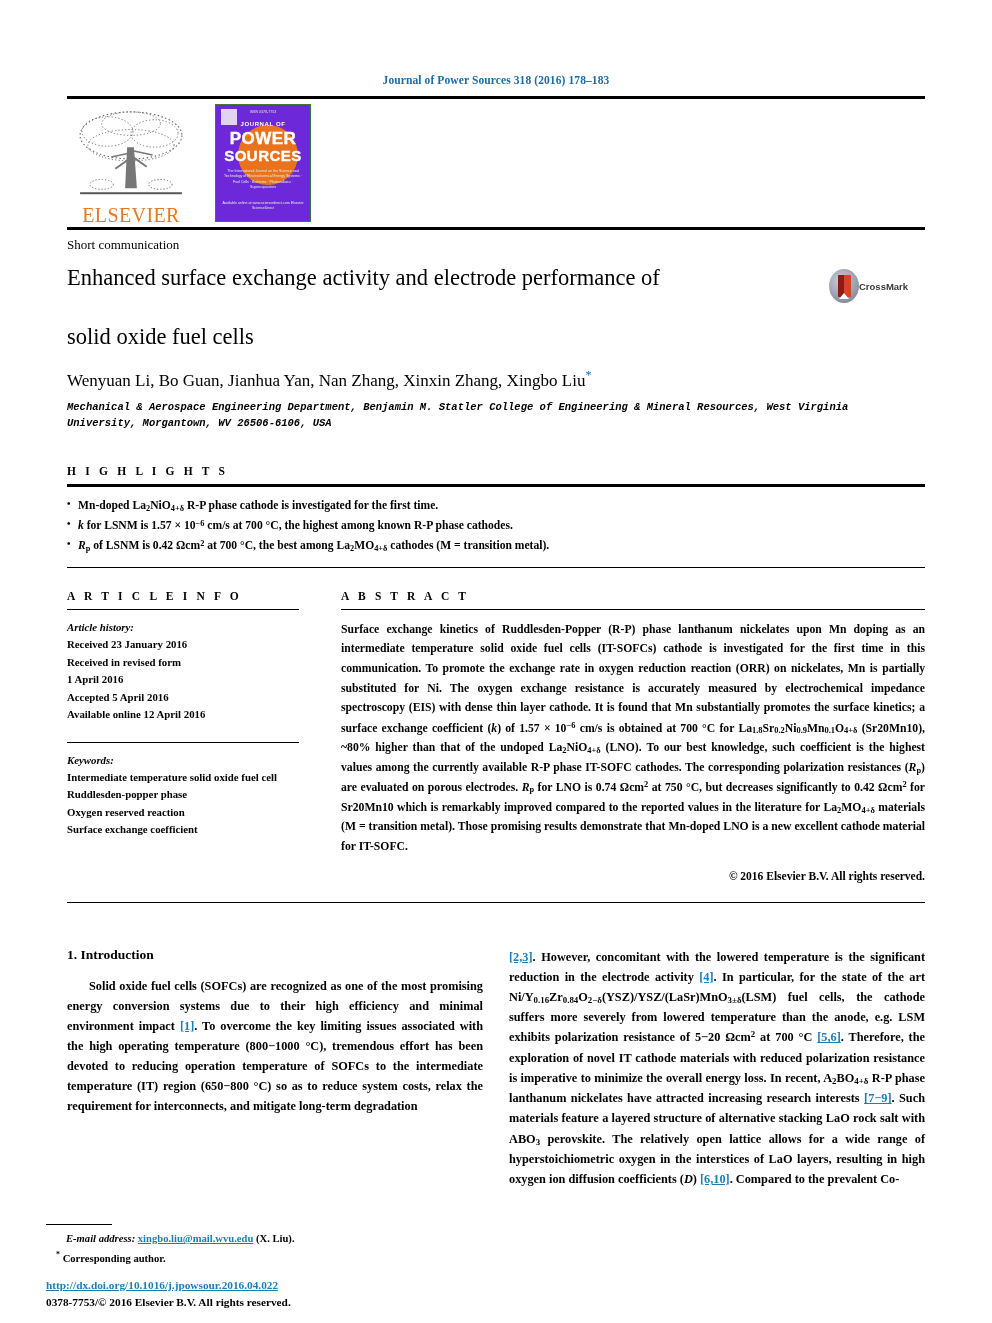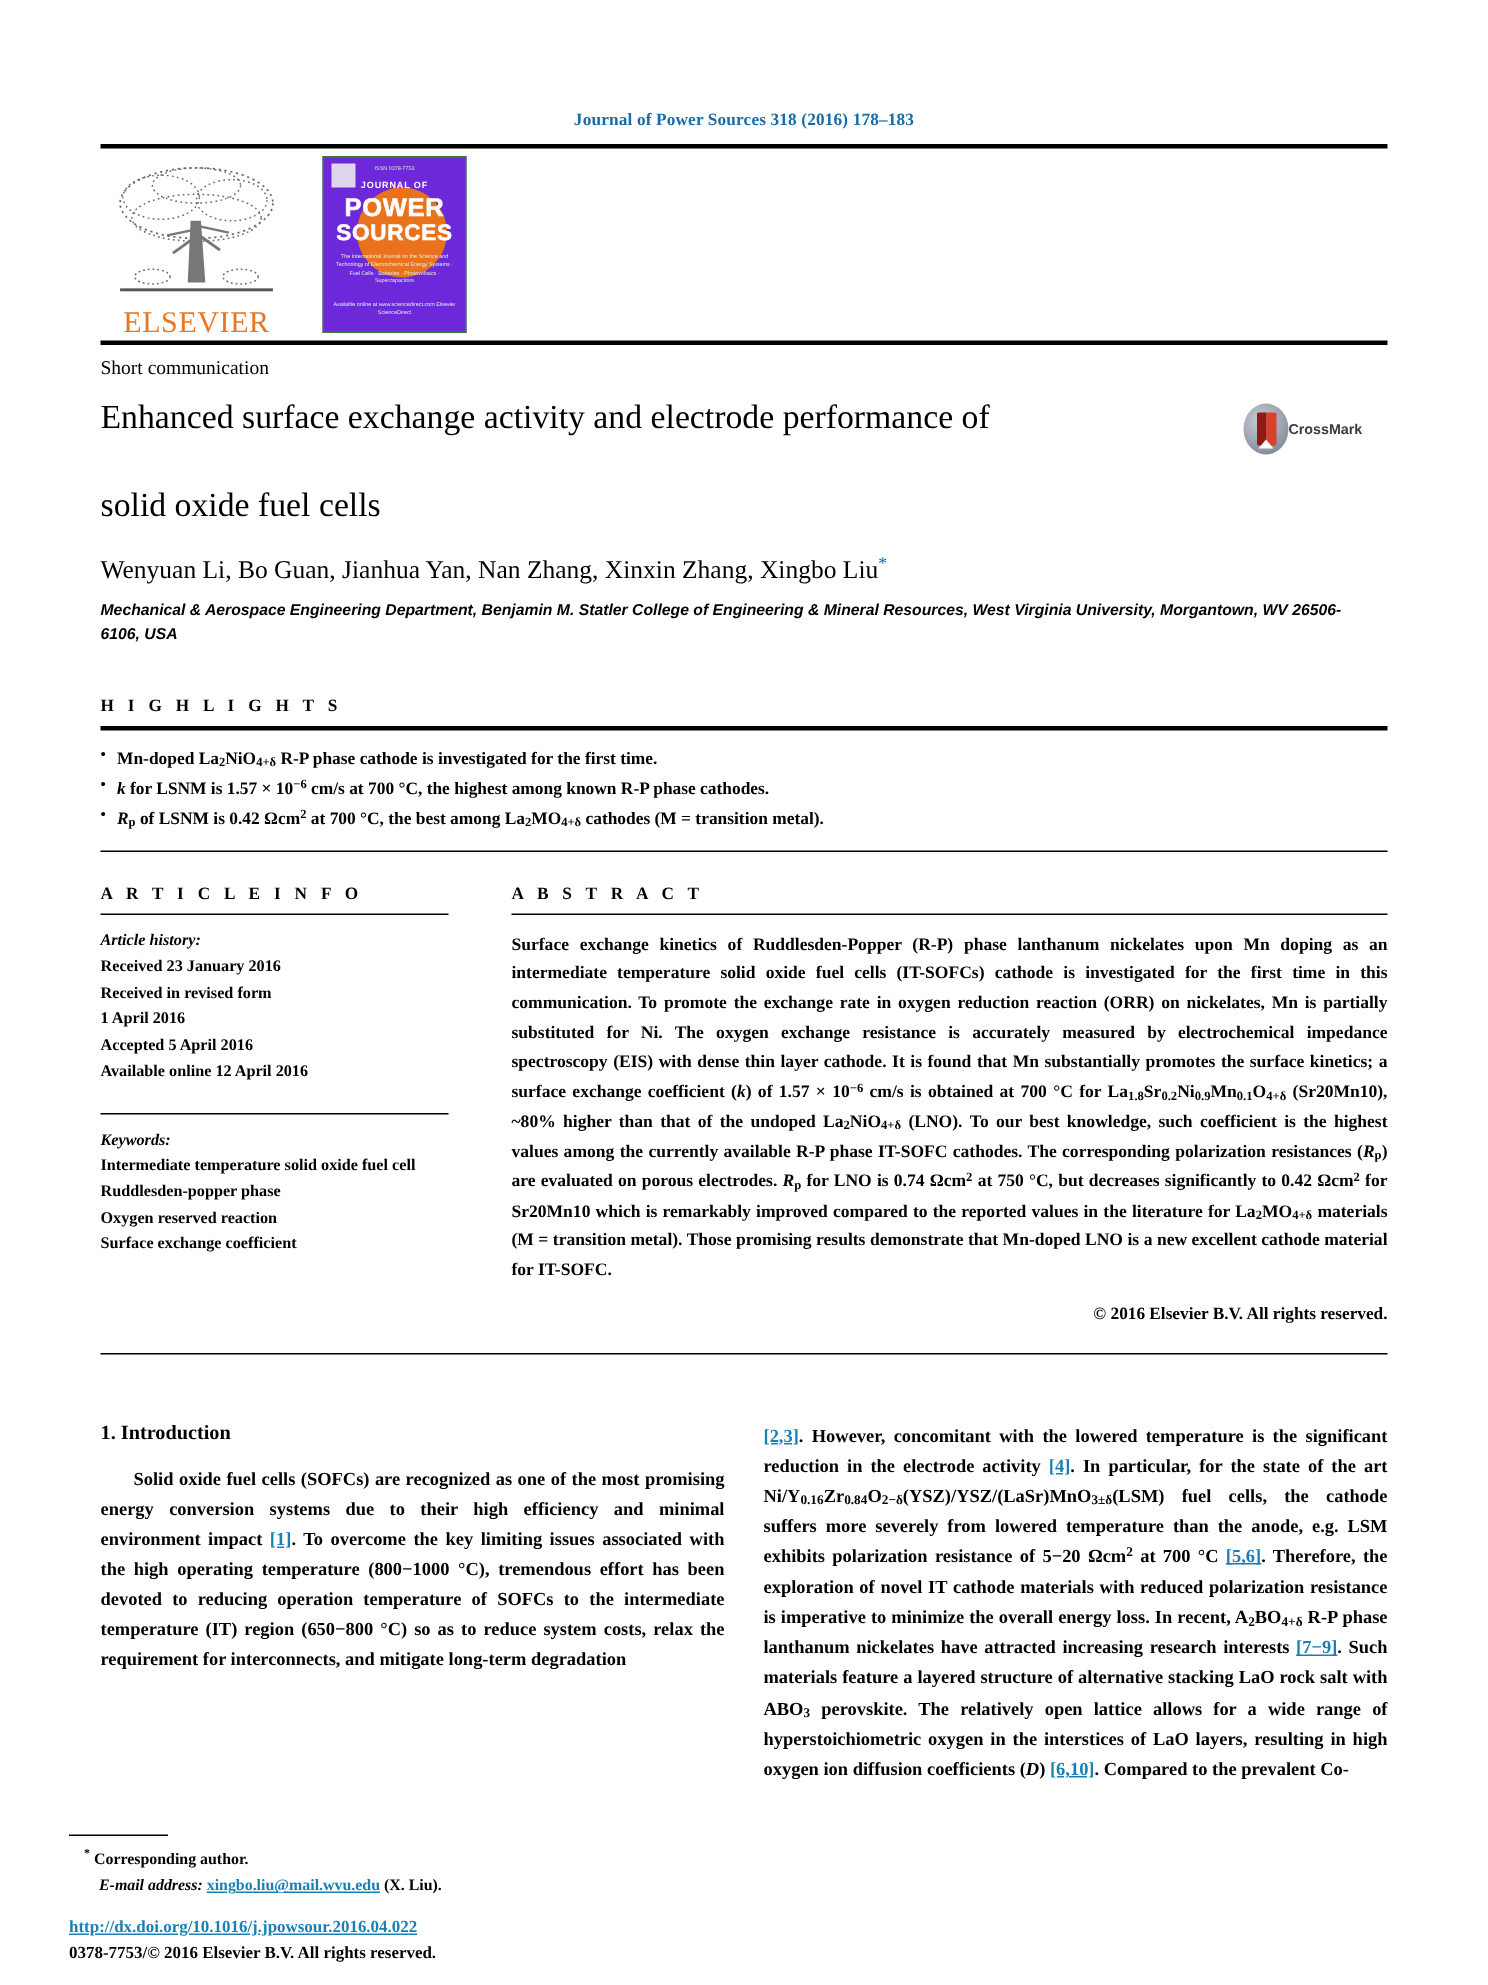--- a/index.html
+++ b/index.html
@@ -205,21 +205,21 @@
     color: #3a3a3a;
   }
 
   .authors {
     font-family: "Liberation Serif", serif;
     font-size: 17px;
     margin-top: 16px;
   }
   .authors .star { color: #1a6ca8; font-size: 12px; vertical-align: super; }
   .affiliation {
-    font-family: Liberation Sans, sans-serif;
+    font-family: Liberation Mono, monospace;
     font-style: italic;
     font-weight: bold;
     font-size: 10.5px;
     line-height: 1.55;
     margin-top: 8px;
     max-width: 830px;
   }
 
   
   .block-head {
@@ -452,22 +452,22 @@
       <div class="sec-title">1. Introduction</div>
       <p class="para">Solid oxide fuel cells (SOFCs) are recognized as one of the most promising energy conversion systems due to their high efficiency and minimal environment impact <a class="ref" href="#">[1]</a>. To overcome the key limiting issues associated with the high operating temperature (800−1000 °C), tremendous effort has been devoted to reducing operation temperature of SOFCs to the intermediate temperature (IT) region (650−800 °C) so as to reduce system costs, relax the requirement for interconnects, and mitigate long-term degradation</p>
     </div>
     <div class="bcol">
       <p class="para noindent"><a class="ref" href="#">[2,3]</a>. However, concomitant with the lowered temperature is the significant reduction in the electrode activity <a class="ref" href="#">[4]</a>. In particular, for the state of the art Ni/Y<sub>0.16</sub>Zr<sub>0.84</sub>O<sub>2−δ</sub>(YSZ)/YSZ/(LaSr)MnO<sub>3±δ</sub>(LSM) fuel cells, the cathode suffers more severely from lowered temperature than the anode, e.g. LSM exhibits polarization resistance of 5−20 Ωcm<sup>2</sup> at 700 °C <a class="ref" href="#">[5,6]</a>. Therefore, the exploration of novel IT cathode materials with reduced polarization resistance is imperative to minimize the overall energy loss. In recent, A<sub>2</sub>BO<sub>4+δ</sub> R-P phase lanthanum nickelates have attracted increasing research interests <a class="ref" href="#">[7−9]</a>. Such materials feature a layered structure of alternative stacking LaO rock salt with ABO<sub>3</sub> perovskite. The relatively open lattice allows for a wide range of hyperstoichiometric oxygen in the interstices of LaO layers, resulting in high oxygen ion diffusion coefficients (<i>D</i>) <a class="ref" href="#">[6,10]</a>. Compared to the prevalent Co-</p>
     </div>
   </div>
 
   <div class="footnote">
     <div class="fn-rule"></div>
+    <div class="fn-line fn-email"><i>E-mail address:</i> <a class="mail" href="#">xingbo.liu@mail.wvu.edu</a><span> (X. Liu).</span></div>
     <div class="fn-line"><span class="sup">*</span> <span>Corresponding author.</span></div>
-    <div class="fn-line fn-email"><i>E-mail address:</i> <a class="mail" href="#">xingbo.liu@mail.wvu.edu</a><span> (X. Liu).</span></div>
   </div>
 
   <div class="footer">
     <a class="doi" href="#">http://dx.doi.org/10.1016/j.jpowsour.2016.04.022</a>
     <div class="issn">0378-7753/© 2016 Elsevier B.V. All rights reserved.</div>
   </div>
 
 </div>
 
 </body></html>

